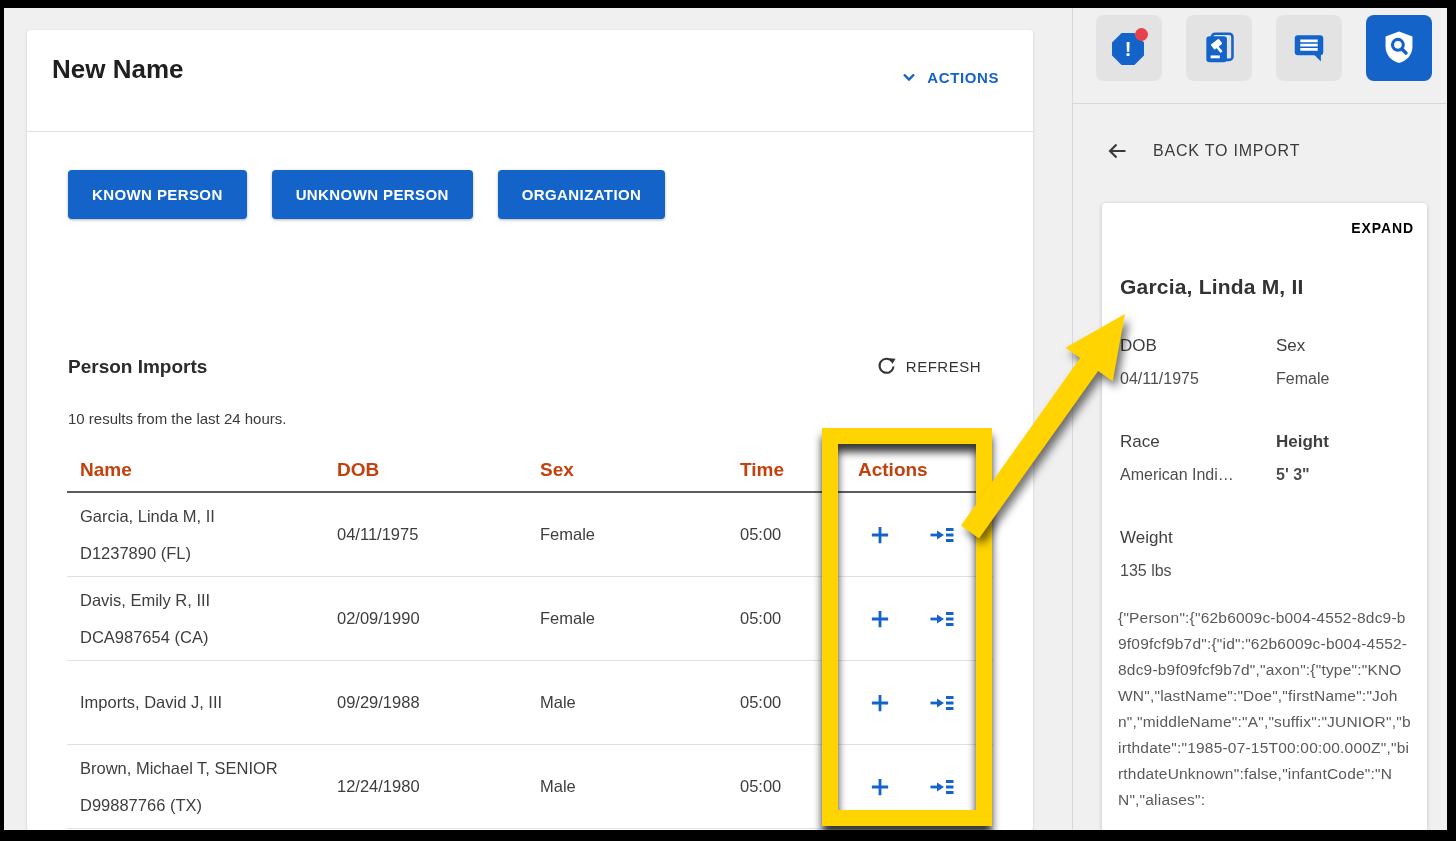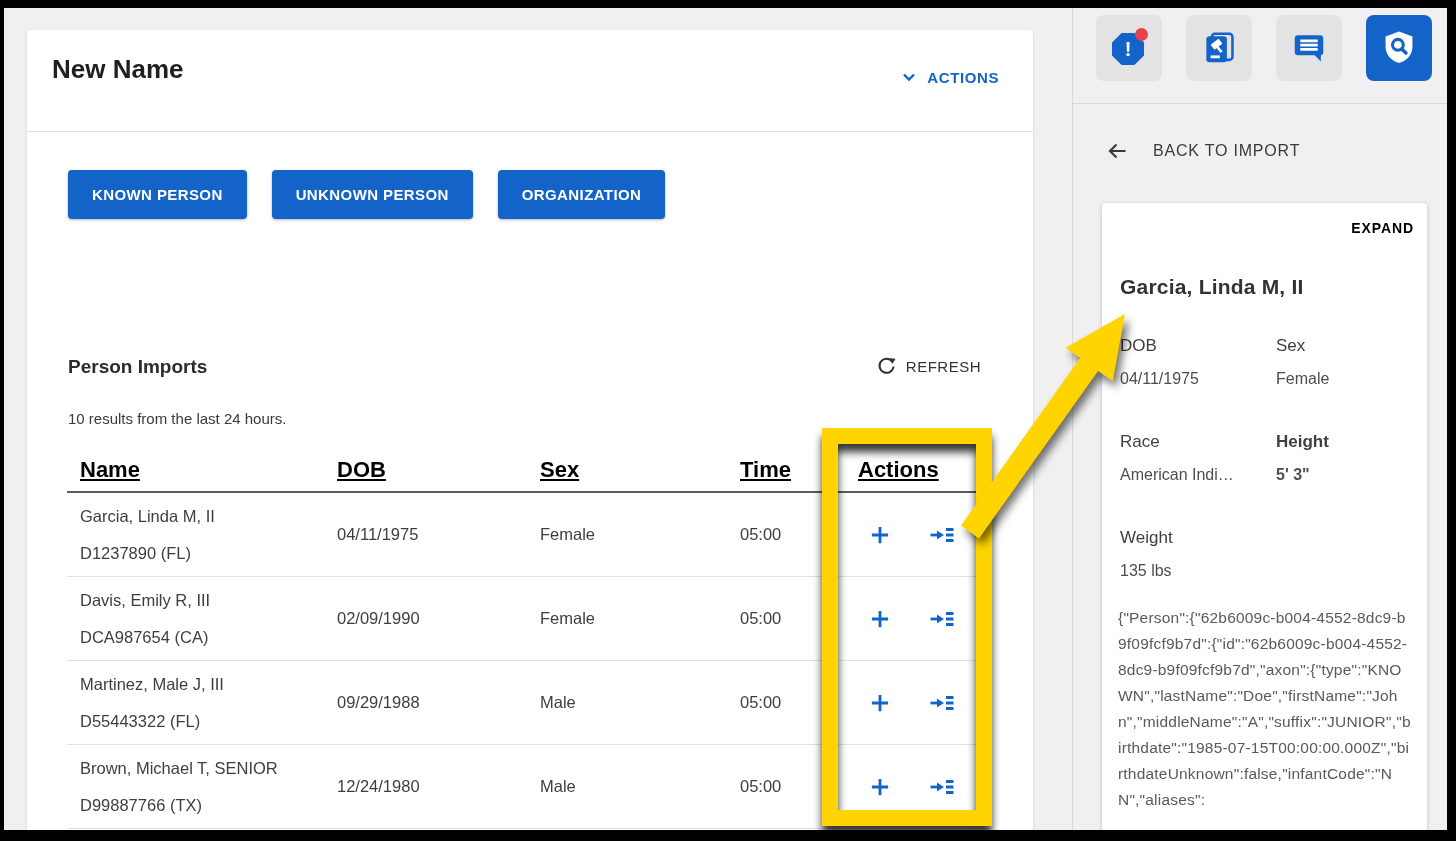--- a/index.html
+++ b/index.html
@@ -29,21 +29,21 @@
                 box-shadow:0 1px 3px rgba(0,0,0,.3); }
 
   .section-title { position:absolute; left:41px; top:326px; font-size:19px; font-weight:700; color:#2b2b2b; }
   .refresh-btn { position:absolute; right:52px; top:326px; display:flex; align-items:center; gap:9px;
                  color:#333; font-size:15px; font-weight:500; letter-spacing:.5px; cursor:pointer; }
   .results-summary { position:absolute; left:41px; top:380px; font-size:15px; color:#3a3a3a; }
 
   .imports-table { position:absolute; left:40px; right:40px; top:419px; }
   .t-row { display:grid; grid-template-columns:257px 203px 200px 118px 1fr; align-items:center; }
   .t-head { height:44px; border-bottom:2px solid #5c5c5c; }
-  .t-head > div { padding-left:13px; font-size:22px; font-weight:700; color:#000000;text-decoration:underline; }
+  .t-head > div { padding-left:13px; font-size:19px; font-weight:700; color:#c2410c; }
   .t-body-row { height:84px; border-bottom:1px solid #e1e1e1; }
   .t-body-row > div { padding-left:13px; font-size:16.5px; color:#3e3e3e; }
   .name-cell div { line-height:37px; }
   .actions-cell { display:flex; align-items:center; gap:36px; padding-left:22px !important; }
   .icon-btn { width:26px; height:26px; display:flex; align-items:center; justify-content:center; cursor:pointer; }
 
   
   .panel-divider { position:absolute; left:1072px; top:8px; width:1px; height:822px; background:#d8d8d8; }
   .toolbar { position:absolute; left:1096px; top:15px; display:flex; gap:24px; }
   .tool-btn { width:66px; height:66px; border-radius:8px; background:#e3e3e4; display:flex;
@@ -168,22 +168,21 @@
               <path d="M1.5 12h7" stroke="#1463C8" stroke-width="2.8" fill="none"></path>
               <polygon points="8,7.5 15,12 8,16.5" fill="#1463C8"></polygon>
               <path d="M17 6.5h7.5M17 12h7.5M17 17.5h7.5" stroke="#1463C8" stroke-width="2.9" fill="none"></path>
             </svg>
           </span>
         </div>
       </div>
 
       <div class="t-row t-body-row">
         <div class="name-cell">
-          <div>Martinez, Male J, III</div>
-          <div>D55443322 (FL)</div>
+          <div>Imports, David J, III</div>
         </div>
         <div>09/29/1988</div>
         <div>Male</div>
         <div>05:00</div>
         <div class="actions-cell">
           <span class="icon-btn">
             <svg width="26" height="26" viewBox="0 0 24 24">
               <path d="M12 4.5v15M4.5 12h15" stroke="#1463C8" stroke-width="2.6" fill="none"></path>
             </svg>
           </span>

